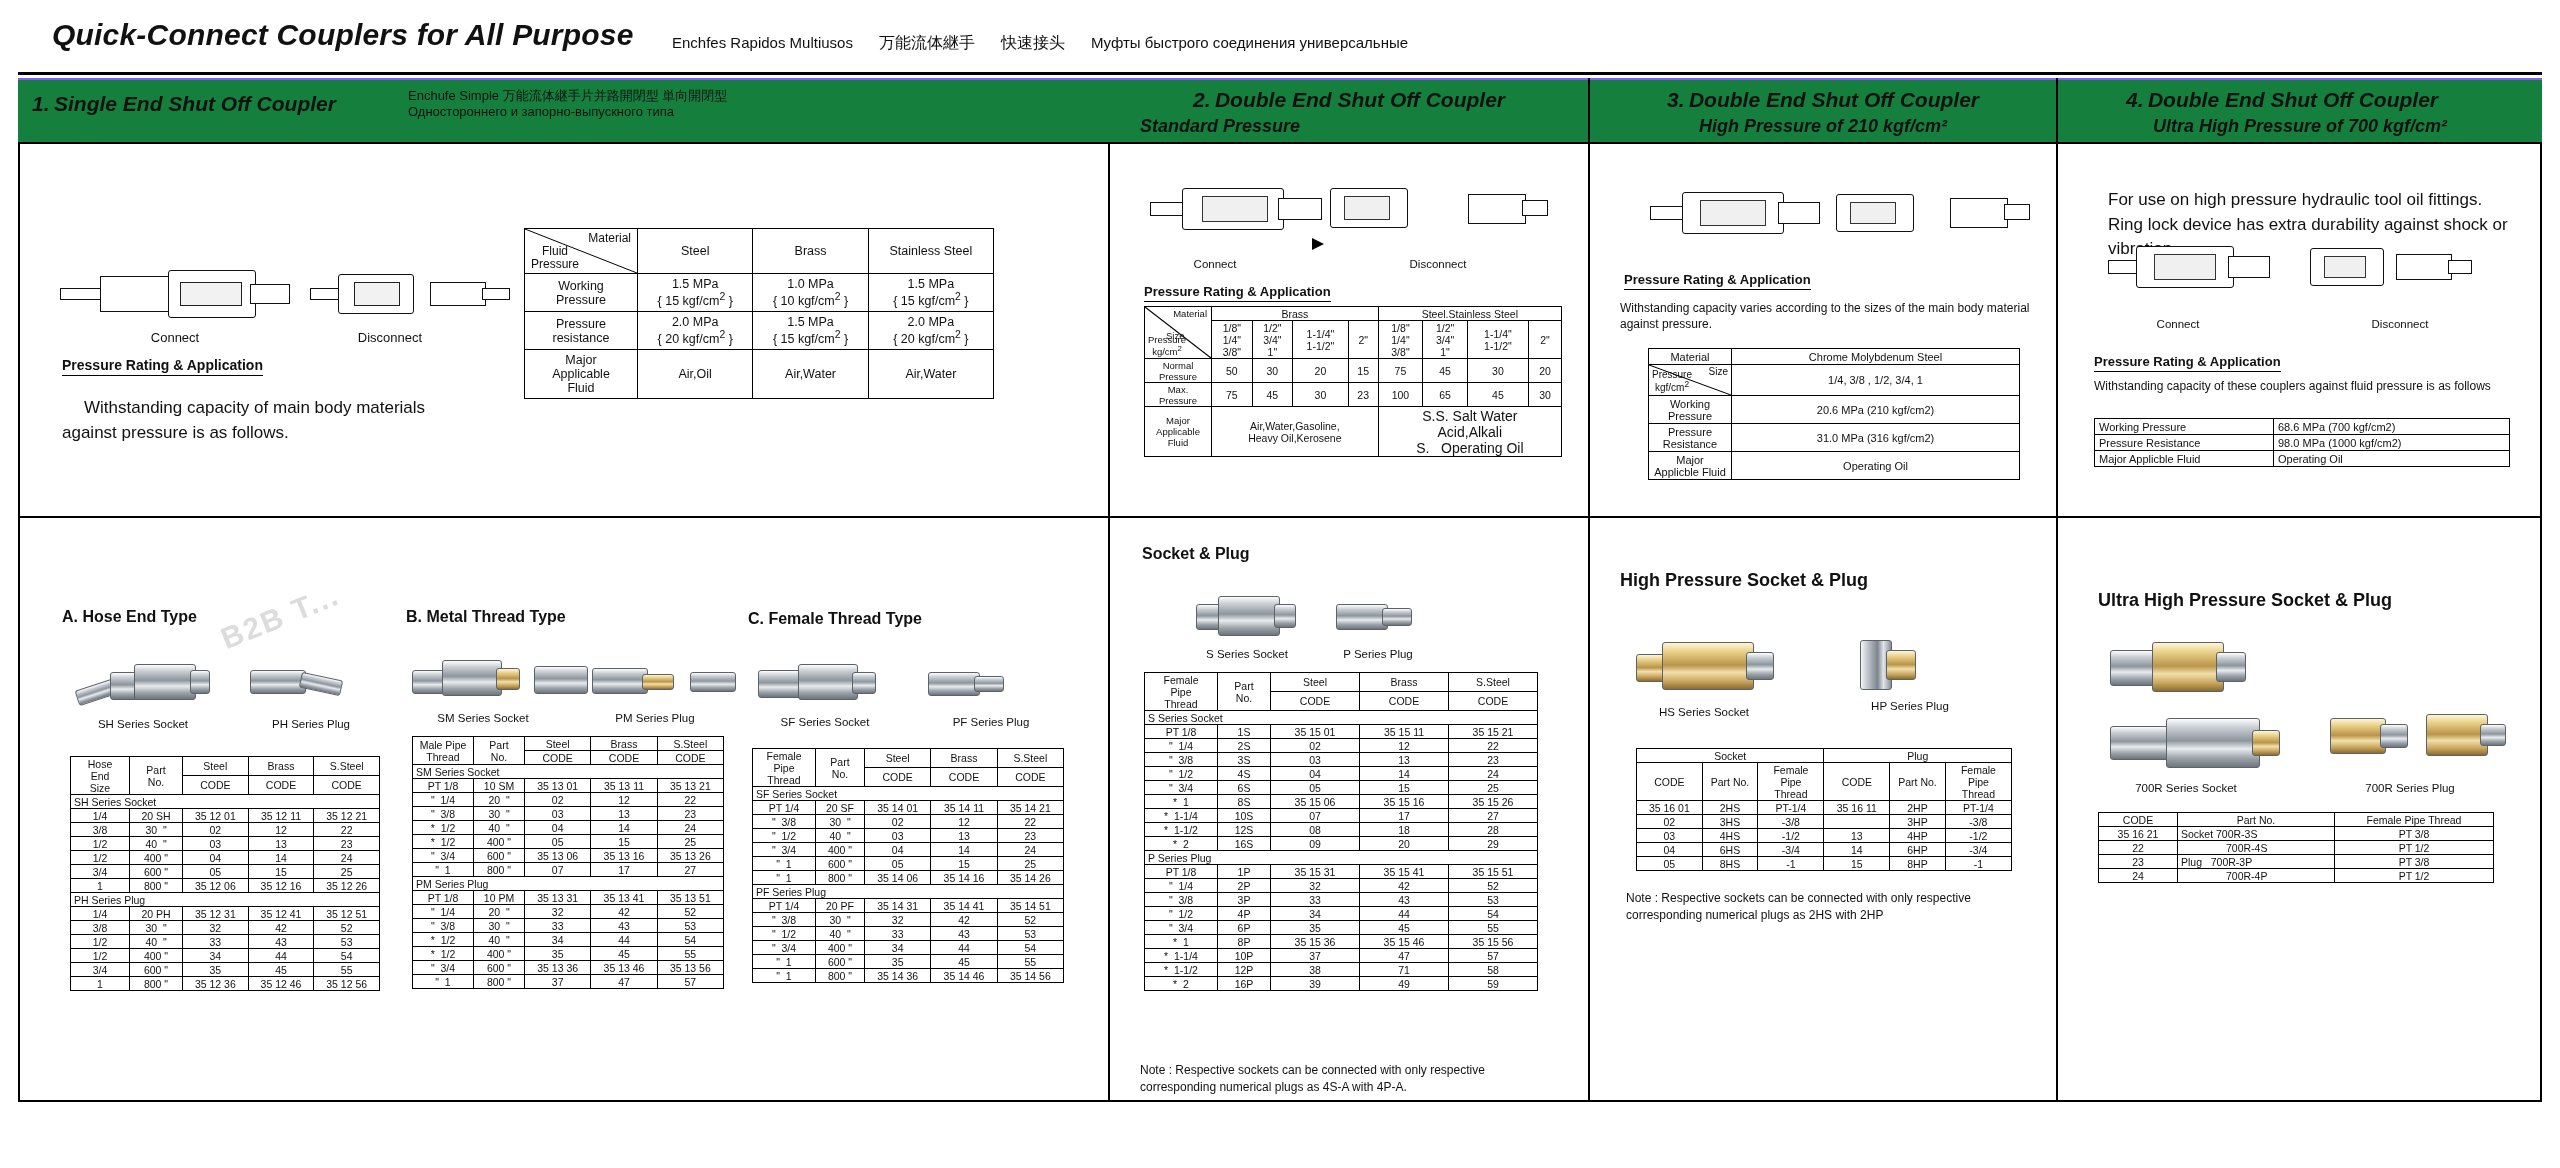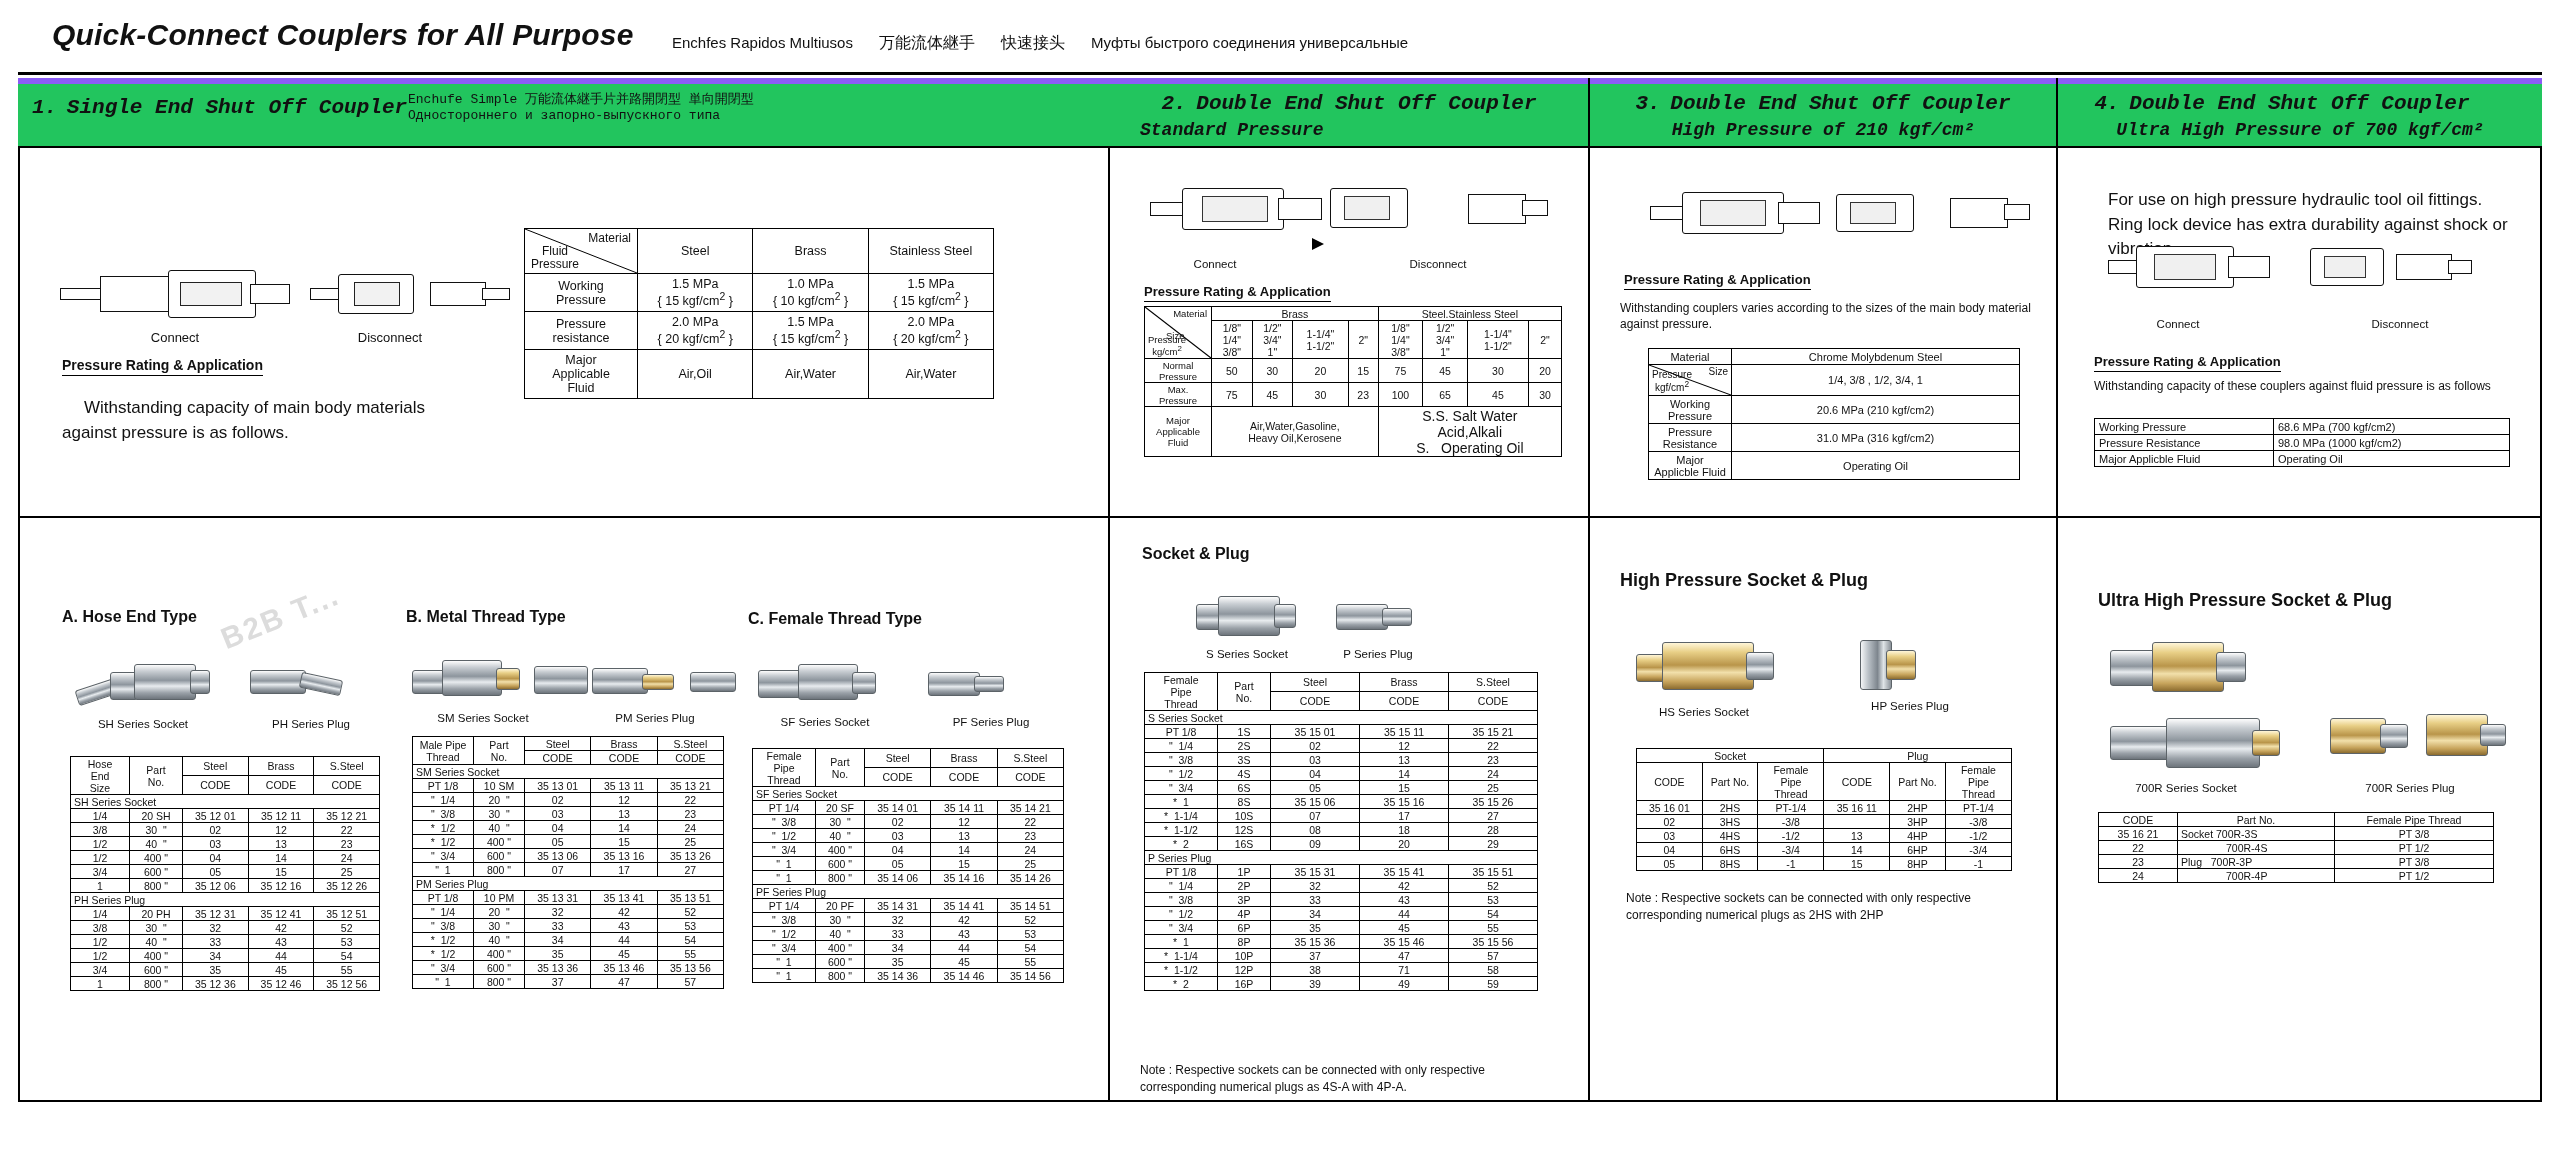--- a/index.html
+++ b/index.html
@@ -18,21 +18,21 @@
   .main-title{position:absolute;left:52px;top:18px;font-size:30px;font-weight:bold;font-style:italic;letter-spacing:.2px;}
   .alt-titles{position:absolute;left:672px;top:33px;font-size:15px;display:flex;gap:26px;align-items:baseline;}
   .alt-titles span{white-space:nowrap;}
   .alt-cjk{font-size:16px;}
 
   .rule{position:absolute;background:#000;}
   .hl{height:2px;}
   .vl{width:2px;}
 
   
-  .band{position:absolute;top:78px;height:62px;background:#22c55e;border-top:6px solid #8b5cf6;border-bottom:2px solid #000;font-family:Liberation Mono, monospace;}
+  .band{position:absolute;top:78px;height:62px;background:#15803d;border-top:2px solid #8b5cf6;border-bottom:2px solid #000;}
   .band .num-title{font-size:21px;font-weight:bold;font-style:italic;}
   .band .sub{font-size:13px;line-height:1.25;}
 
   
   .col1{left:18px;width:1090px;}
 
   .cell{position:absolute;}
 
   
   .p{font-size:17px;line-height:1.45;}
@@ -285,21 +285,21 @@
     <div style="position:absolute;left:14px;top:12px;width:44px;height:20px;border:1px solid #333;background:#f0f0f0;"></div>
   </div>
   <div class="ill" style="left:1950px;top:194px;">
     <div class="line-draw" style="position:absolute;left:0;top:4px;width:56px;height:28px;"></div>
     <div class="line-draw" style="position:absolute;left:54px;top:10px;width:24px;height:14px;"></div>
   </div>
 
   <div style="position:absolute;left:1624px;top:270px;">
     <span class="ul-title-sm">Pressure Rating &amp; Application</span>
   </div>
-  <div class="p-sm" style="position:absolute;left:1620px;top:300px;width:420px;">Withstanding couplers varies according to the sizes of the main body material against pressure.</div>
+  <div class="p-sm" style="position:absolute;left:1620px;top:300px;width:420px;">Withstanding capacity varies according to the sizes of the main body material against pressure.</div>
 
   <table class="tbl tbl-tight" style="position:absolute;left:1648px;top:348px;width:372px;">
     <tbody>
         <tr>
       <td style="width:74px;">Material</td>
       <td>Chrome Molybdenum Steel</td>
     </tr>
     <tr>
       <td style="position:relative;padding:0;height:30px;">
         <div style="position:absolute;right:3px;top:1px;font-size:10px;">Size</div>

